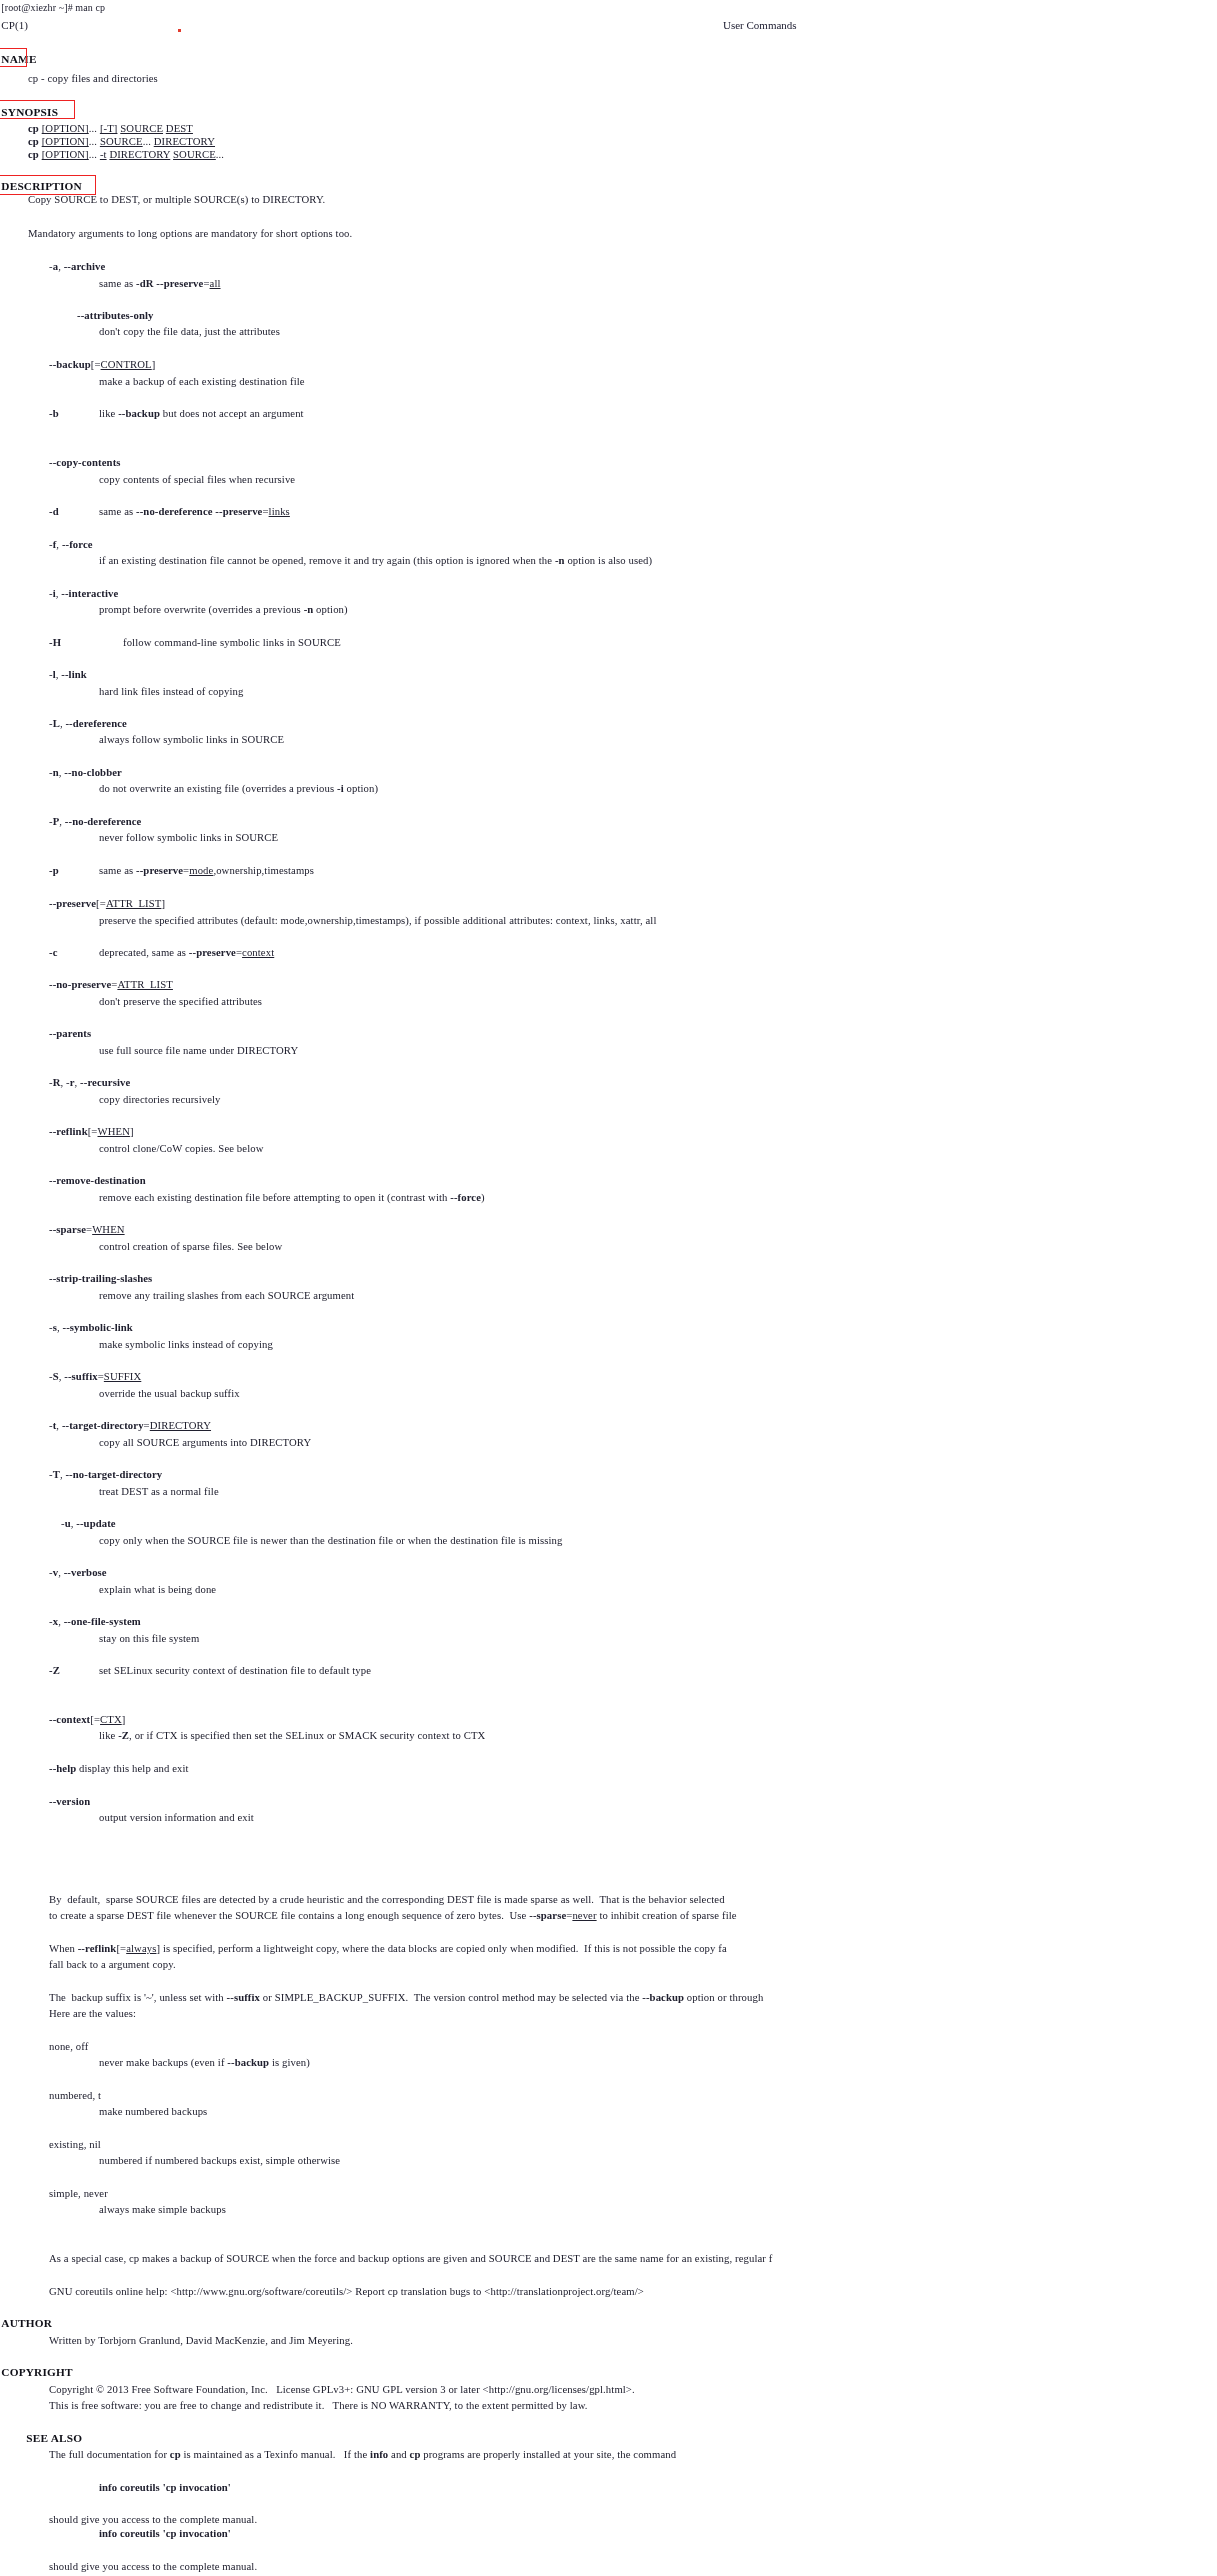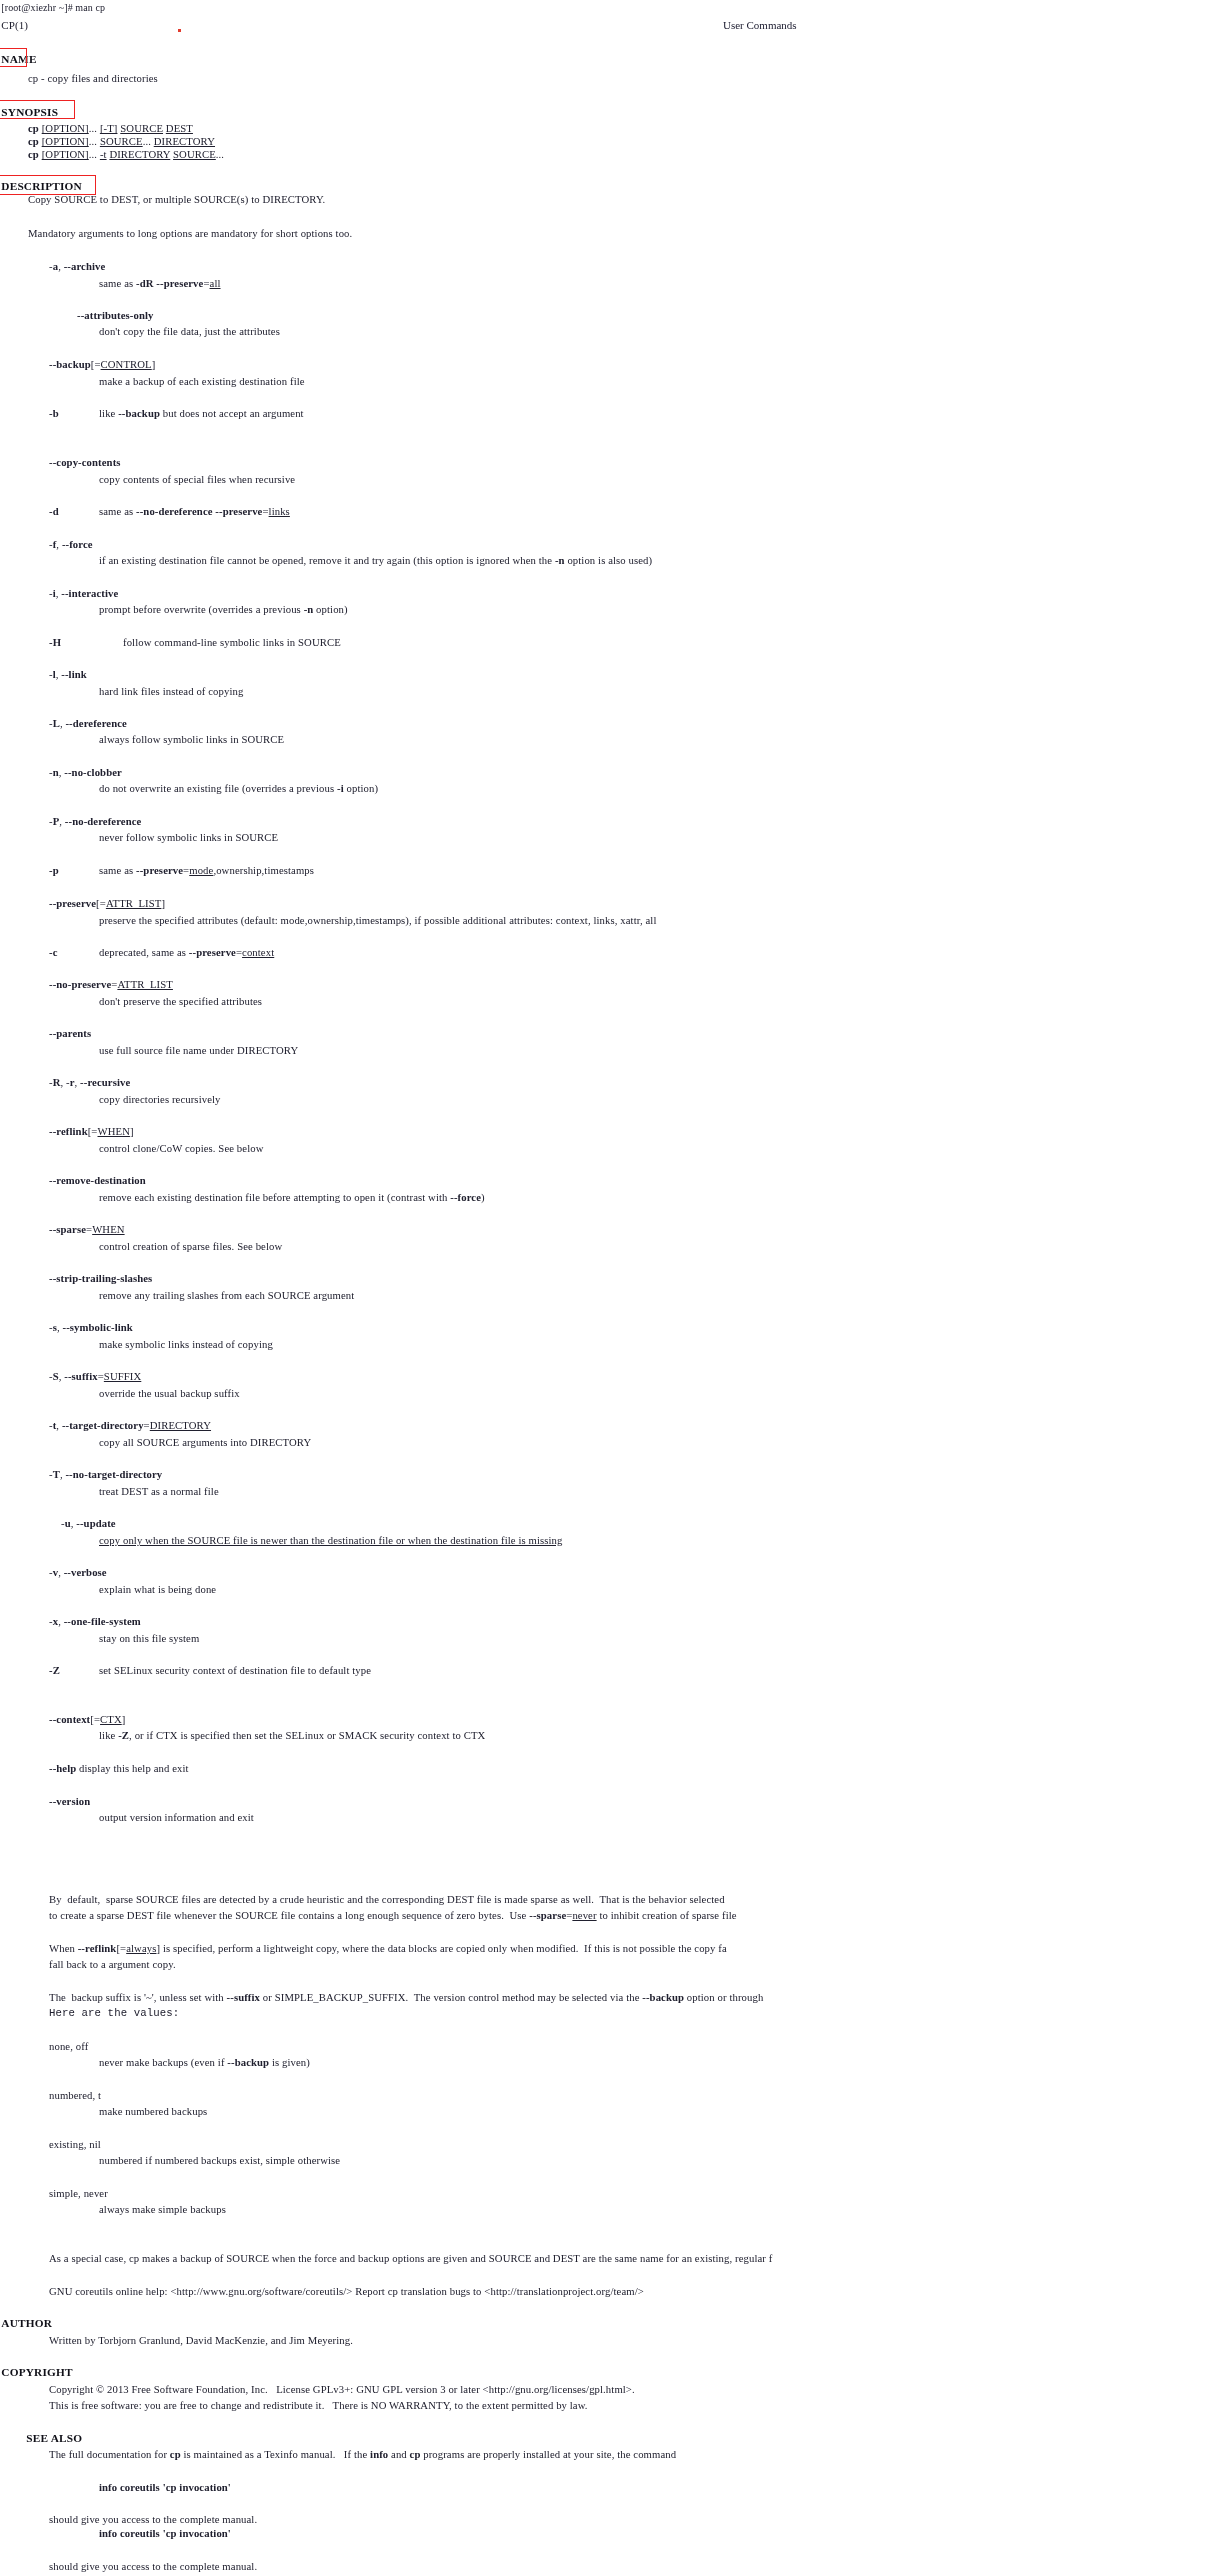--- a/index.html
+++ b/index.html
@@ -172,21 +172,21 @@
   <div class="manline" style="top:1370px;left:49px;">-<b>S</b>, <b>--suffix</b>=<u>SUFFIX</u></div>
   <div class="manline" style="top:1387px;left:99px;">override the usual backup suffix</div>
 
   <div class="manline" style="top:1419px;left:49px;">-<b>t</b>, <b>--target-directory</b>=<u>DIRECTORY</u></div>
   <div class="manline" style="top:1436px;left:99px;">copy all SOURCE arguments into DIRECTORY</div>
 
   <div class="manline" style="top:1468px;left:49px;">-<b>T</b>, <b>--no-target-directory</b></div>
   <div class="manline" style="top:1485px;left:99px;">treat DEST as a normal file</div>
 
   <div class="manline" style="top:1517px;left:49px;margin-left:12px;">-<b>u</b>, <b>--update</b></div>
-  <div class="manline" style="top:1534px;left:99px;text-decoration:underline;">copy only when the SOURCE file is newer than the destination file or when the destination file is missing</div>
+  <div class="manline" style="top:1534px;left:99px;">copy only when the SOURCE file is newer than the destination file or when the destination file is missing</div>
 
   <div class="manline" style="top:1566px;left:49px;">-<b>v</b>, <b>--verbose</b></div>
   <div class="manline" style="top:1583px;left:99px;">explain what is being done</div>
 
   <div class="manline" style="top:1615px;left:49px;">-<b>x</b>, <b>--one-file-system</b></div>
   <div class="manline" style="top:1632px;left:99px;">stay on this file system</div>
 
   <div class="manline" style="top:1664px;left:49px;"><b>-Z</b></div>
   <div class="manline" style="top:1664px;left:99px;">set SELinux security context of destination file to default type</div>
 
@@ -198,21 +198,21 @@
   <div class="manline" style="top:1795px;left:49px;"><b>--version</b></div>
   <div class="manline" style="top:1811px;left:99px;">output version information and exit</div>
 
   <div class="manline" style="top:1893px;left:49px;">By  default,  sparse SOURCE files are detected by a crude heuristic and the corresponding DEST file is made sparse as well.  That is the behavior selected</div>
   <div class="manline" style="top:1909px;left:49px;">to create a sparse DEST file whenever the SOURCE file contains a long enough sequence of zero bytes.  Use <b>--sparse</b>=<u>never</u> to inhibit creation of sparse file</div>
 
   <div class="manline" style="top:1942px;left:49px;">When <b>--reflink</b>[=<u>always</u>] is specified, perform a lightweight copy, where the data blocks are copied only when modified.  If this is not possible the copy fa</div>
   <div class="manline" style="top:1958px;left:49px;">fall back to a argument copy.</div>
 
   <div class="manline" style="top:1991px;left:49px;">The  backup suffix is '~', unless set with <b>--suffix</b> or SIMPLE_BACKUP_SUFFIX.  The version control method may be selected via the <b>--backup</b> option or through</div>
-  <div class="manline" style="top:2007px;left:49px;font-family:Liberation Mono, monospace;">Here are the values:</div>
+  <div class="manline" style="top:2007px;left:49px;">Here are the values:</div>
 
   <div class="manline" style="top:2040px;left:49px;">none, off</div>
   <div class="manline" style="top:2056px;left:99px;">never make backups (even if <b>--backup</b> is given)</div>
 
   <div class="manline" style="top:2089px;left:49px;">numbered, t</div>
   <div class="manline" style="top:2105px;left:99px;">make numbered backups</div>
 
   <div class="manline" style="top:2138px;left:49px;">existing, nil</div>
   <div class="manline" style="top:2154px;left:99px;">numbered if numbered backups exist, simple otherwise</div>
 

